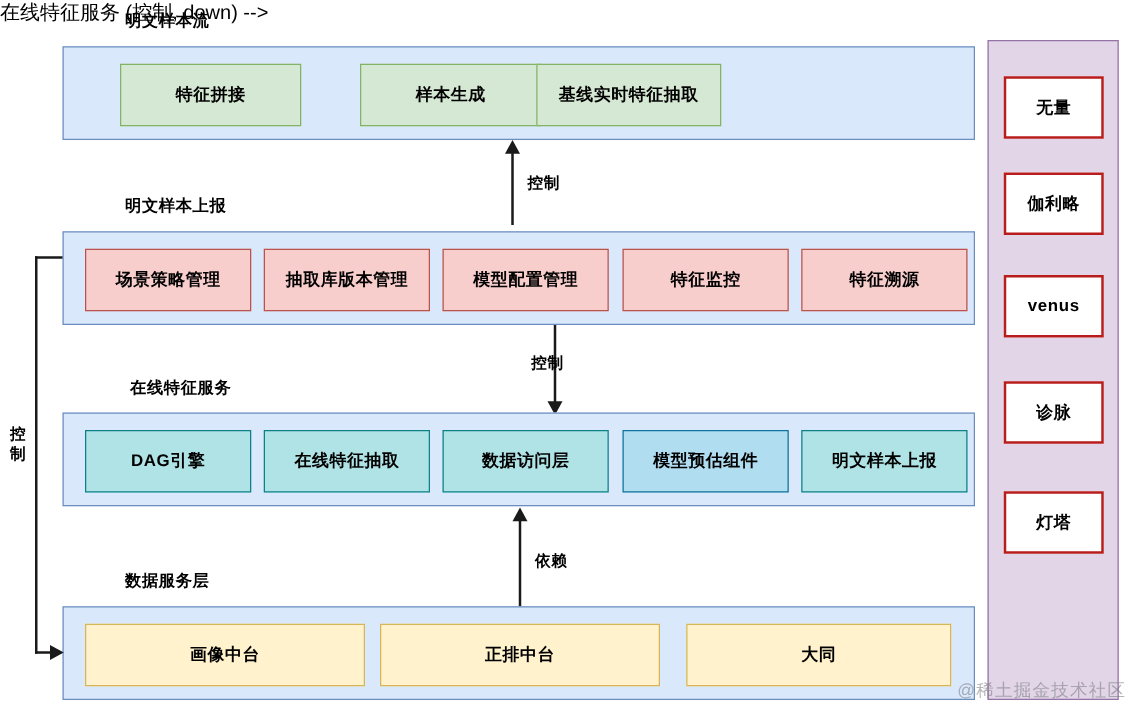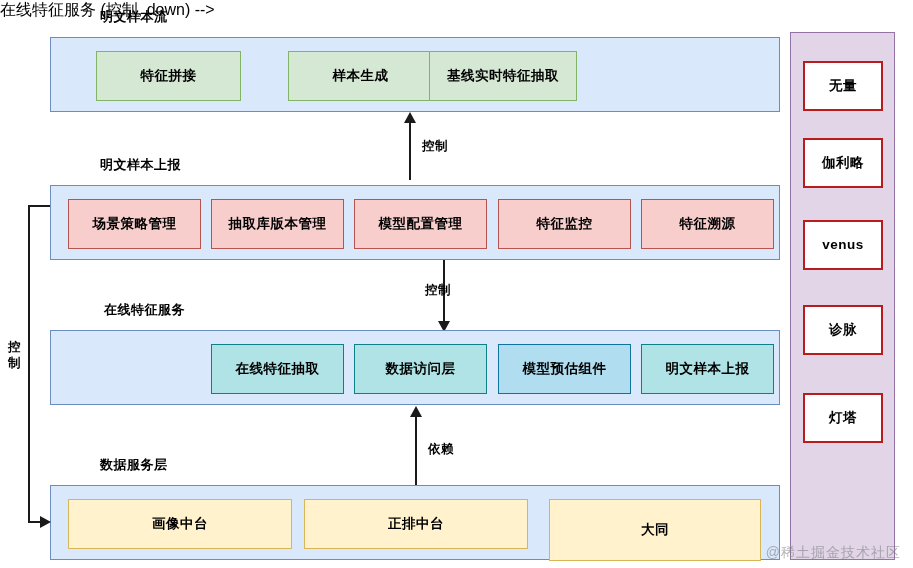--- a/index.html
+++ b/index.html
@@ -153,38 +153,39 @@
 
    在线特征服务  (控制, down) --&gt;
   <div class="conn-line" style="left:443px; top:260px; width:1.5px; height:62px;"></div>
   <div class="arrow down" style="left:438px; top:321px;"></div>
   <div class="conn-label" style="left:425px; top:282px;">控制</div>
 
   
   <div class="layer-title" style="left:104px; top:301px;">在线特征服务</div>
 
   <div class="layer" style="left:50px; top:330px; width:730px; height:75px;">
+    <div class="node teal" style="left:17px; top:13px; width:133px; height:50px;">DAG引擎</div>
     <div class="node teal" style="left:160px; top:13px; width:133px; height:50px;">在线特征抽取</div>
     <div class="node teal" style="left:303px; top:13px; width:133px; height:50px;">数据访问层</div>
     <div class="node blue" style="left:447px; top:13px; width:133px; height:50px;">模型预估组件</div>
     <div class="node teal" style="left:590px; top:13px; width:133px; height:50px;">明文样本上报</div>
   </div>
 
   
   <div class="conn-line" style="left:415px; top:416px; width:1.5px; height:73px;"></div>
   <div class="arrow up" style="left:410px; top:406px;"></div>
   <div class="conn-label" style="left:428px; top:441px;">依赖</div>
 
   
   <div class="layer-title" style="left:100px; top:456px;">数据服务层</div>
 
   <div class="layer" style="left:50px; top:485px; width:730px; height:75px;">
     <div class="node yellow" style="left:17px; top:13px; width:224px; height:50px;">画像中台</div>
     <div class="node yellow" style="left:253px; top:13px; width:224px; height:50px;">正排中台</div>
-    <div class="node yellow" style="left:498px; top:13px; width:212px; height:62px;">大同</div>
+    <div class="node yellow" style="left:498px; top:13px; width:212px; height:50px;">大同</div>
   </div>
 
   
   <div class="conn-line" style="left:28px; top:205px; width:22px; height:1.5px;"></div>
   <div class="conn-line" style="left:28px; top:205px; width:1.5px; height:318px;"></div>
   <div class="conn-line" style="left:28px; top:521px; width:18px; height:1.5px;"></div>
   <div class="arrow right" style="left:40px; top:516px;"></div>
   <div class="conn-label vertical" style="left:7px; top:340px;">控制</div>
 
   

